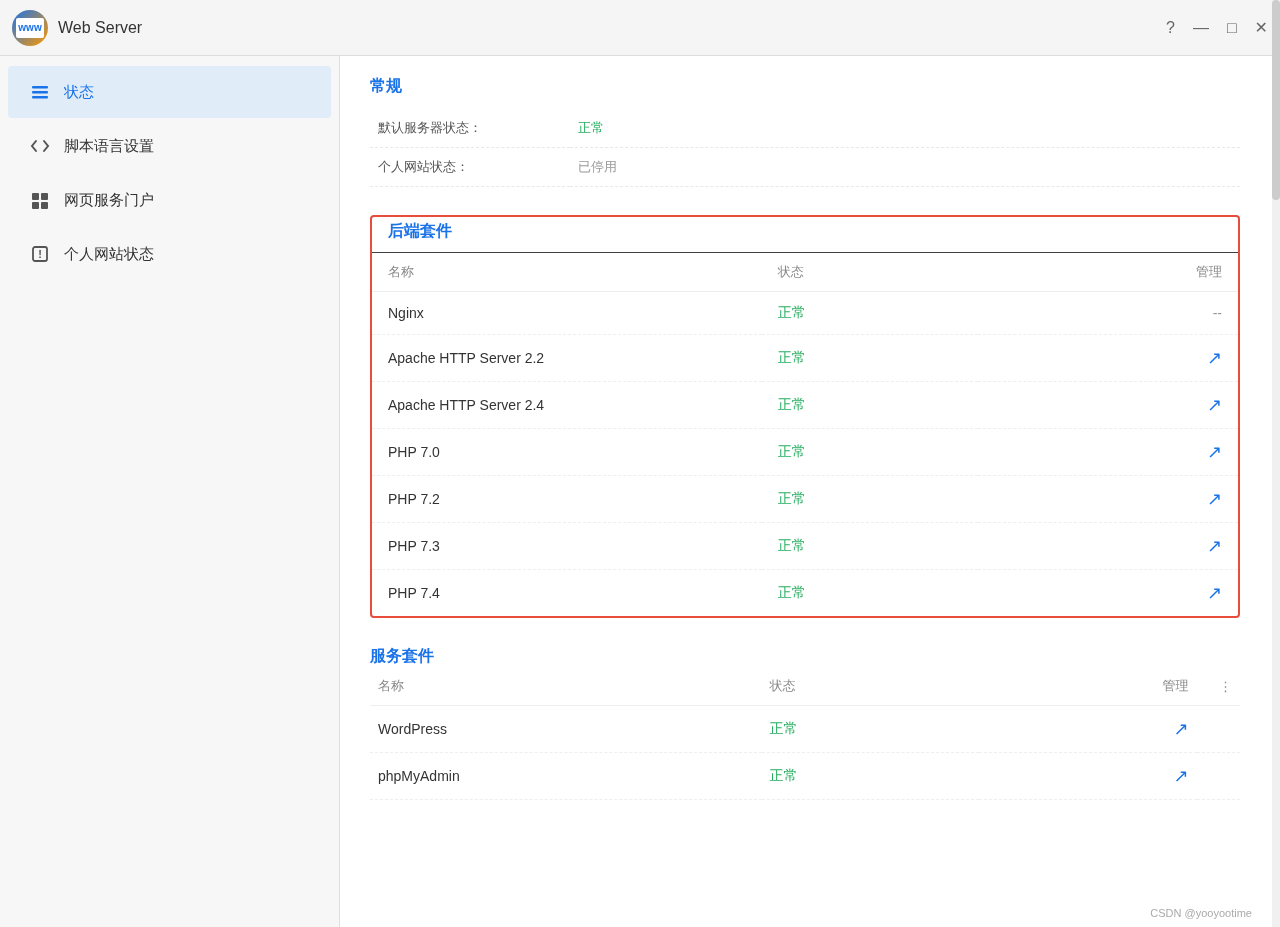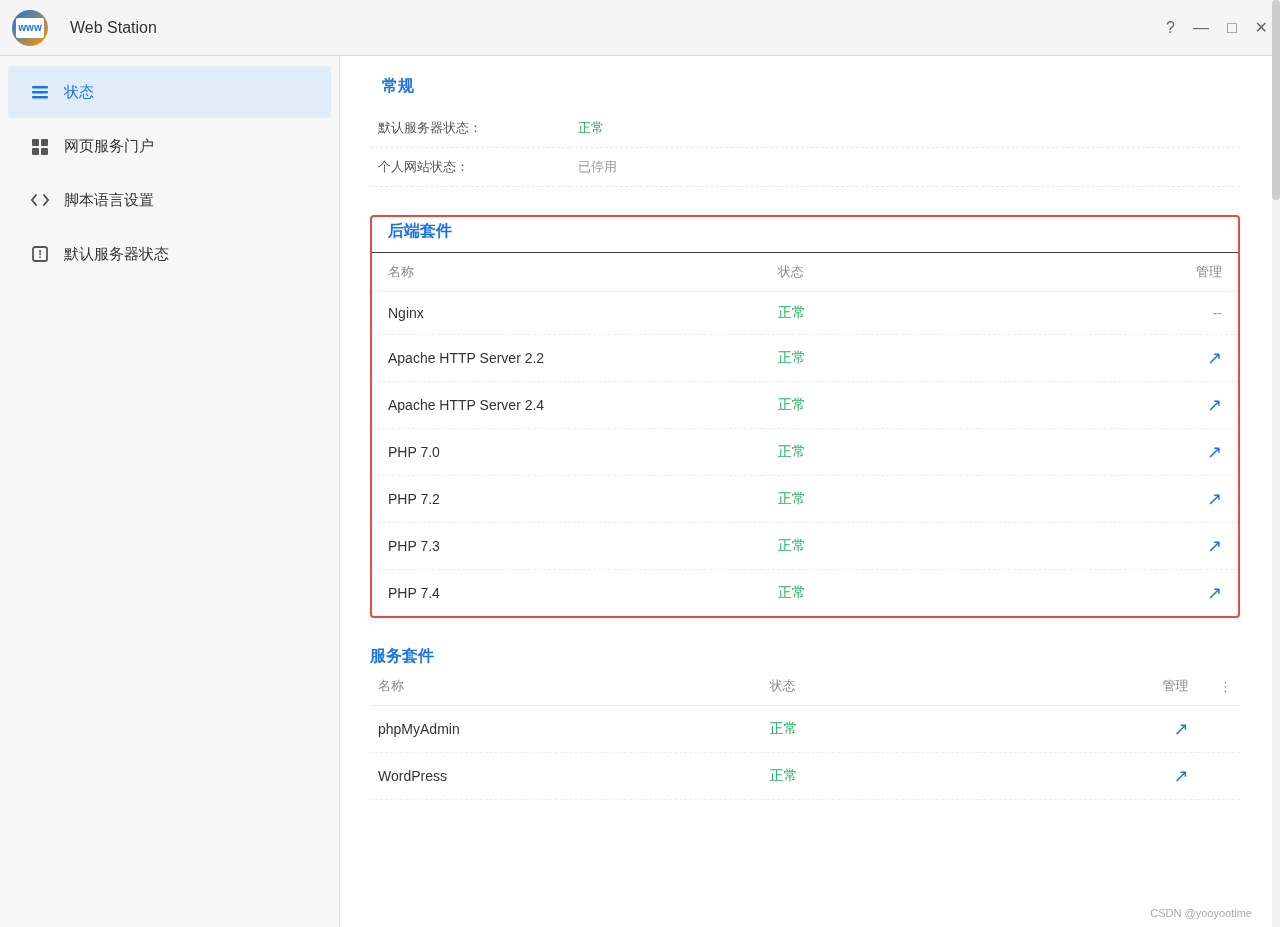--- a/index.html
+++ b/index.html
@@ -24,21 +24,21 @@
       user-select: none;
     }
     .titlebar-logo {
       width: 36px;
       height: 36px;
       border-radius: 50%;
       background: linear-gradient(135deg, #1a73e8, #ff9800);
       display: flex;
       align-items: center;
       justify-content: center;
-      margin-right: 22px;
+      margin-right: 10px;
       flex-shrink: 0;
     }
     .titlebar-logo-inner {
       background: white;
       color: #1a73e8;
       font-size: 10px;
       font-weight: bold;
       width: 28px;
       height: 20px;
       display: flex;
@@ -112,21 +112,20 @@
       background: #fff;
       position: relative;
     }
 
     
     .section-title {
       font-size: 16px;
       font-weight: 600;
       color: #1a73e8;
       margin-bottom: 12px;
-      margin-left: 12px;
     }
 
     .info-table {
       width: 100%;
       border-collapse: collapse;
       margin-bottom: 28px;
     }
     .info-table tr td {
       padding: 10px 8px;
       border-bottom: 1px dashed #e8e8e8;
@@ -249,21 +248,21 @@
       color: #aaa;
     }
   </style>
 </head>
 <body>
 
 <div class="titlebar">
   <div class="titlebar-logo">
     <div class="titlebar-logo-inner">www</div>
   </div>
-  <span class="titlebar-title">Web Station</span>
+  <span class="titlebar-title">Web Server</span>
   <div class="titlebar-controls">
     <span>?</span>
     <span>—</span>
     <span>□</span>
     <span>✕</span>
   </div>
 </div>
 
 <div class="app-body">
 
@@ -271,52 +270,52 @@
 
     <div class="sidebar-item active">
       <span class="icon">
         <svg width="20" height="20" viewBox="0 0 20 20" fill="none">
           <rect x="2" y="4" width="16" height="2.5" rx="1" fill="#1a73e8"></rect>
           <rect x="2" y="9" width="16" height="2.5" rx="1" fill="#1a73e8"></rect>
           <rect x="2" y="14" width="16" height="2.5" rx="1" fill="#1a73e8"></rect>
         </svg>
       </span>
       <span>状态</span>
+    </div>
+
+    <div class="sidebar-item">
+      <span class="icon">
+        <svg width="20" height="20" viewBox="0 0 20 20" fill="none">
+          <polyline points="6,5 2,10 6,15" stroke="#555" stroke-width="2" fill="none" stroke-linecap="round"></polyline>
+          <polyline points="14,5 18,10 14,15" stroke="#555" stroke-width="2" fill="none" stroke-linecap="round"></polyline>
+        </svg>
+      </span>
+      <span>脚本语言设置</span>
     </div>
 
     <div class="sidebar-item">
       <span class="icon">
         <svg width="20" height="20" viewBox="0 0 20 20" fill="none">
           <rect x="2" y="3" width="7" height="7" rx="1" fill="#555"></rect>
           <rect x="11" y="3" width="7" height="7" rx="1" fill="#555"></rect>
           <rect x="2" y="12" width="7" height="7" rx="1" fill="#555"></rect>
           <rect x="11" y="12" width="7" height="7" rx="1" fill="#555"></rect>
         </svg>
       </span>
       <span>网页服务门户</span>
     </div>
 
     <div class="sidebar-item">
       <span class="icon">
         <svg width="20" height="20" viewBox="0 0 20 20" fill="none">
-          <polyline points="6,5 2,10 6,15" stroke="#555" stroke-width="2" fill="none" stroke-linecap="round"></polyline>
-          <polyline points="14,5 18,10 14,15" stroke="#555" stroke-width="2" fill="none" stroke-linecap="round"></polyline>
-        </svg>
-      </span>
-      <span>脚本语言设置</span>
-    </div>
-
-    <div class="sidebar-item">
-      <span class="icon">
-        <svg width="20" height="20" viewBox="0 0 20 20" fill="none">
           <rect x="3" y="3" width="14" height="14" rx="2" stroke="#555" stroke-width="1.8" fill="none"></rect>
           <text x="10" y="14" font-size="11" text-anchor="middle" fill="#555" font-weight="bold">!</text>
         </svg>
       </span>
-      <span>默认服务器状态</span>
+      <span>个人网站状态</span>
     </div>
 
   </div>
 
   <div class="content">
 
     <div class="section-title">常规</div>
     <table class="info-table">
       <tbody>
         <tr>
@@ -386,27 +385,27 @@
         <thead>
           <tr>
             <th class="col-name">名称</th>
             <th class="col-status">状态</th>
             <th class="col-manage">管理</th>
             <th class="col-more">⋮</th>
           </tr>
         </thead>
         <tbody id="service-tbody">
             <tr>
+      <td class="col-name">WordPress</td>
+      <td class="col-status"><span class="status-normal">正常</span></td>
+      <td class="col-manage"><span class="manage-icon" style="font-size:18px; color:#1a73e8; cursor:pointer;">↗︎</span></td>
+      <td class="col-more"></td>
+    </tr>
+            <tr>
       <td class="col-name">phpMyAdmin</td>
-      <td class="col-status"><span class="status-normal">正常</span></td>
-      <td class="col-manage"><span class="manage-icon" style="font-size:18px; color:#1a73e8; cursor:pointer;">↗︎</span></td>
-      <td class="col-more"></td>
-    </tr>
-            <tr>
-      <td class="col-name">WordPress</td>
       <td class="col-status"><span class="status-normal">正常</span></td>
       <td class="col-manage"><span class="manage-icon" style="font-size:18px; color:#1a73e8; cursor:pointer;">↗︎</span></td>
       <td class="col-more"></td>
     </tr>
           </tbody>
       </table>
     </div>
 
   </div>
 

